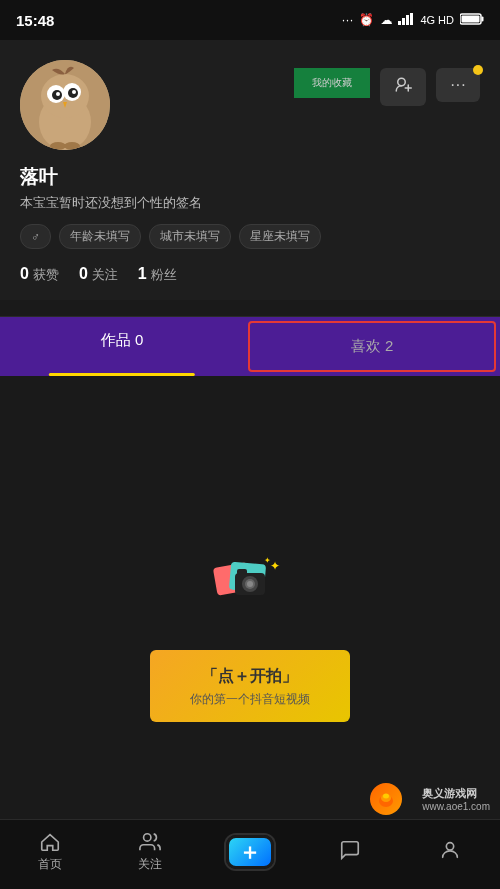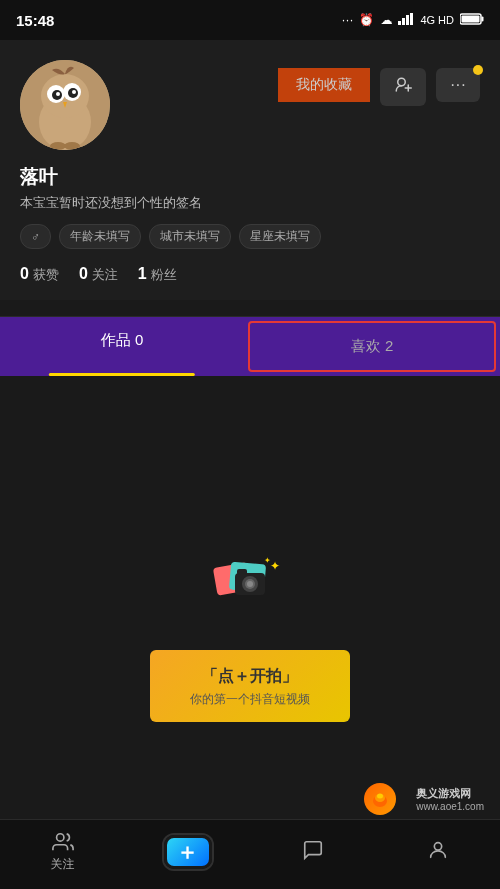--- a/index.html
+++ b/index.html
@@ -52,26 +52,26 @@
 
     .profile-actions {
       display: flex;
       gap: 10px;
       align-items: flex-start;
       margin-top: 8px;
       position: relative;
     }
 
     .action-btn {
-      background: #c2410c;
+      background: #15803d;
       color: #ccc;
       border: none;
       border-radius: 0;
       padding: 8px 18px;
-      font-size: 14px;
+      font-size: 10px;
       cursor: pointer;
     }
     .action-btn-icon {
       background: #333;
       color: #ccc;
       border: none;
       border-radius: 6px;
       padding: 8px 14px;
       font-size: 16px;
       cursor: pointer;
@@ -209,21 +209,21 @@
     }
     .promo-subtitle {
       font-size: 12px;
       color: #555;
     }
 
     
     .watermark {
       position: absolute;
       bottom: 74px;
-      right: 16px;
+      right: 10px;
       display: flex;
       align-items: center;
       gap: 20px;
       justify-content: space-between;
     }
     .watermark-logo {
       width: 32px;
       height: 32px;
       background: linear-gradient(135deg, #ff6600, #ff9900);
       border-radius: 50%;
@@ -441,20 +441,26 @@
   </div>
   <div>
     <div style="font-size:11px;color:#ccc;font-weight:bold;">奥义游戏网</div>
     <div style="font-size:10px;color:#aaa;">www.aoe1.com</div>
   </div>
 </div>
 
 <div class="bottom-nav">
   <div class="nav-item">
     <svg width="22" height="22" viewBox="0 0 24 24" fill="none">
+      <path d="M3 12L12 4l9 8v8a1 1 0 01-1 1h-5v-5H9v5H4a1 1 0 01-1-1z" stroke="#aaa" stroke-width="1.8" fill="none"></path>
+    </svg>
+    <span class="nav-label">首页</span>
+  </div>
+  <div class="nav-item">
+    <svg width="22" height="22" viewBox="0 0 24 24" fill="none">
       <path d="M17 21v-2a4 4 0 00-4-4H5a4 4 0 00-4 4v2" stroke="#aaa" stroke-width="1.8"></path>
       <circle cx="9" cy="7" r="4" stroke="#aaa" stroke-width="1.8"></circle>
       <path d="M23 21v-2a4 4 0 00-3-3.87M16 3.13a4 4 0 010 7.75" stroke="#aaa" stroke-width="1.8"></path>
     </svg>
     <span class="nav-label">关注</span>
   </div>
   <div class="nav-center">
     <div class="nav-plus">
       <span style="font-weight:bold;">＋</span>
     </div>

